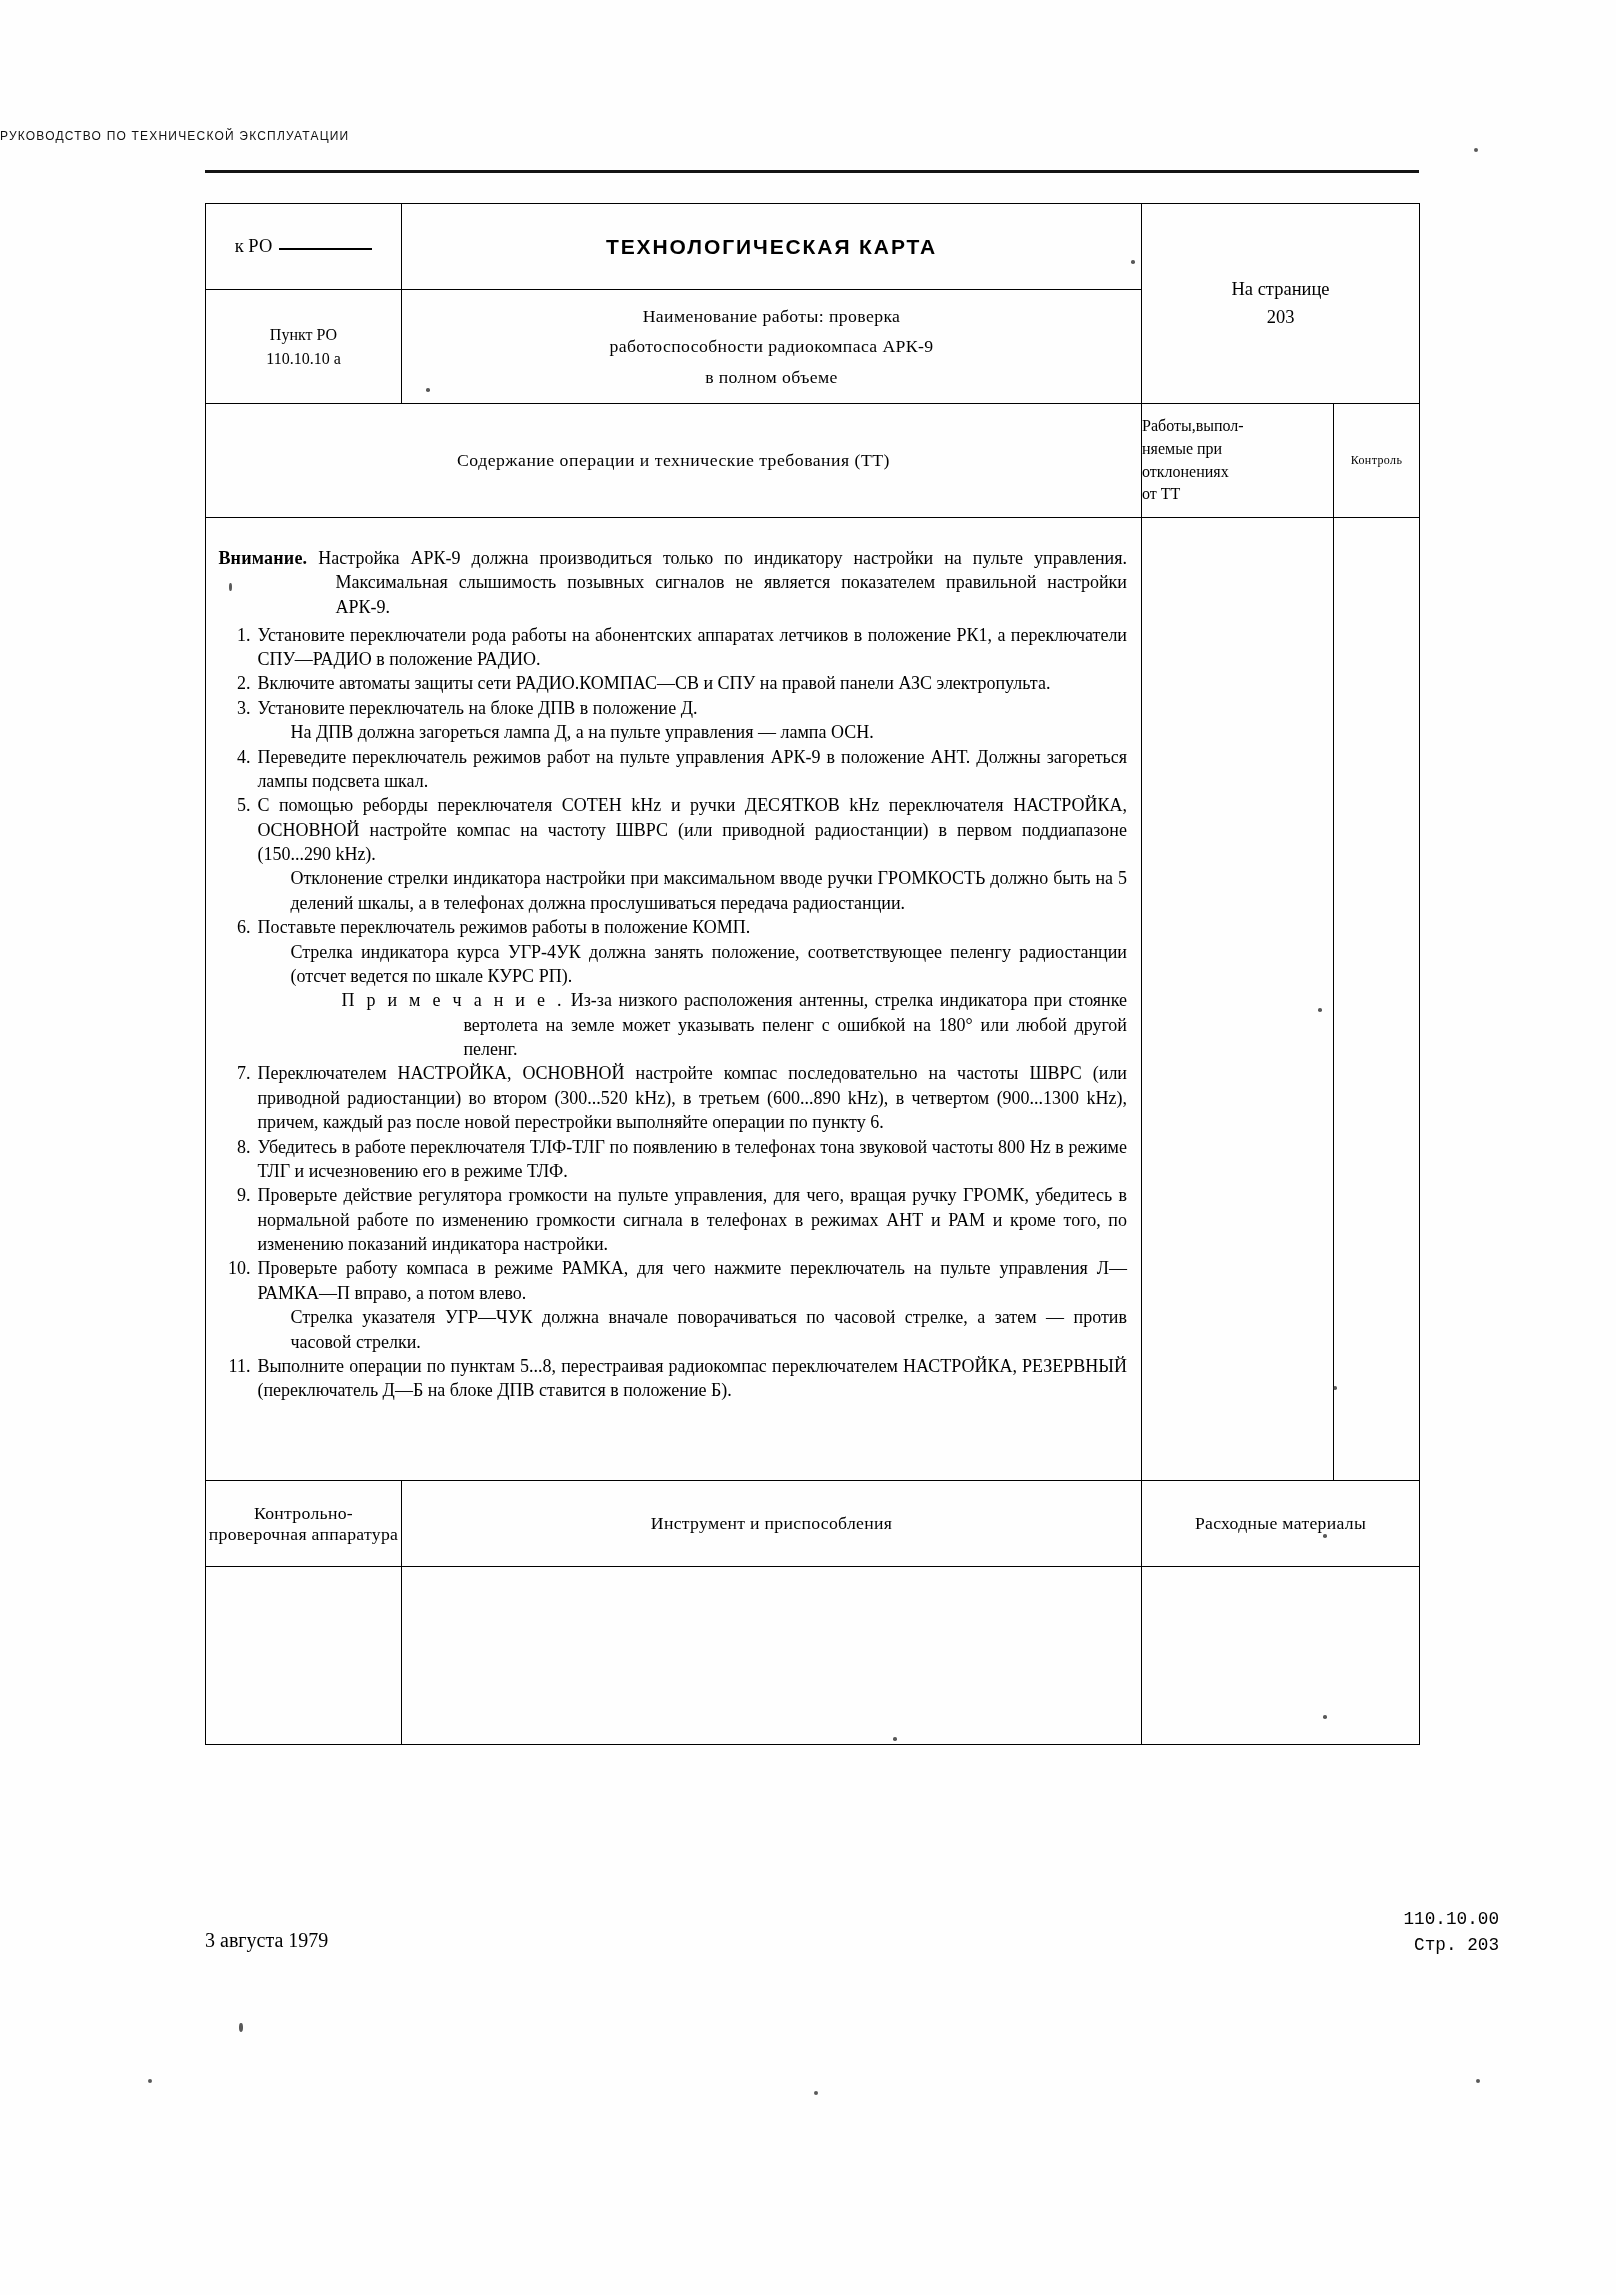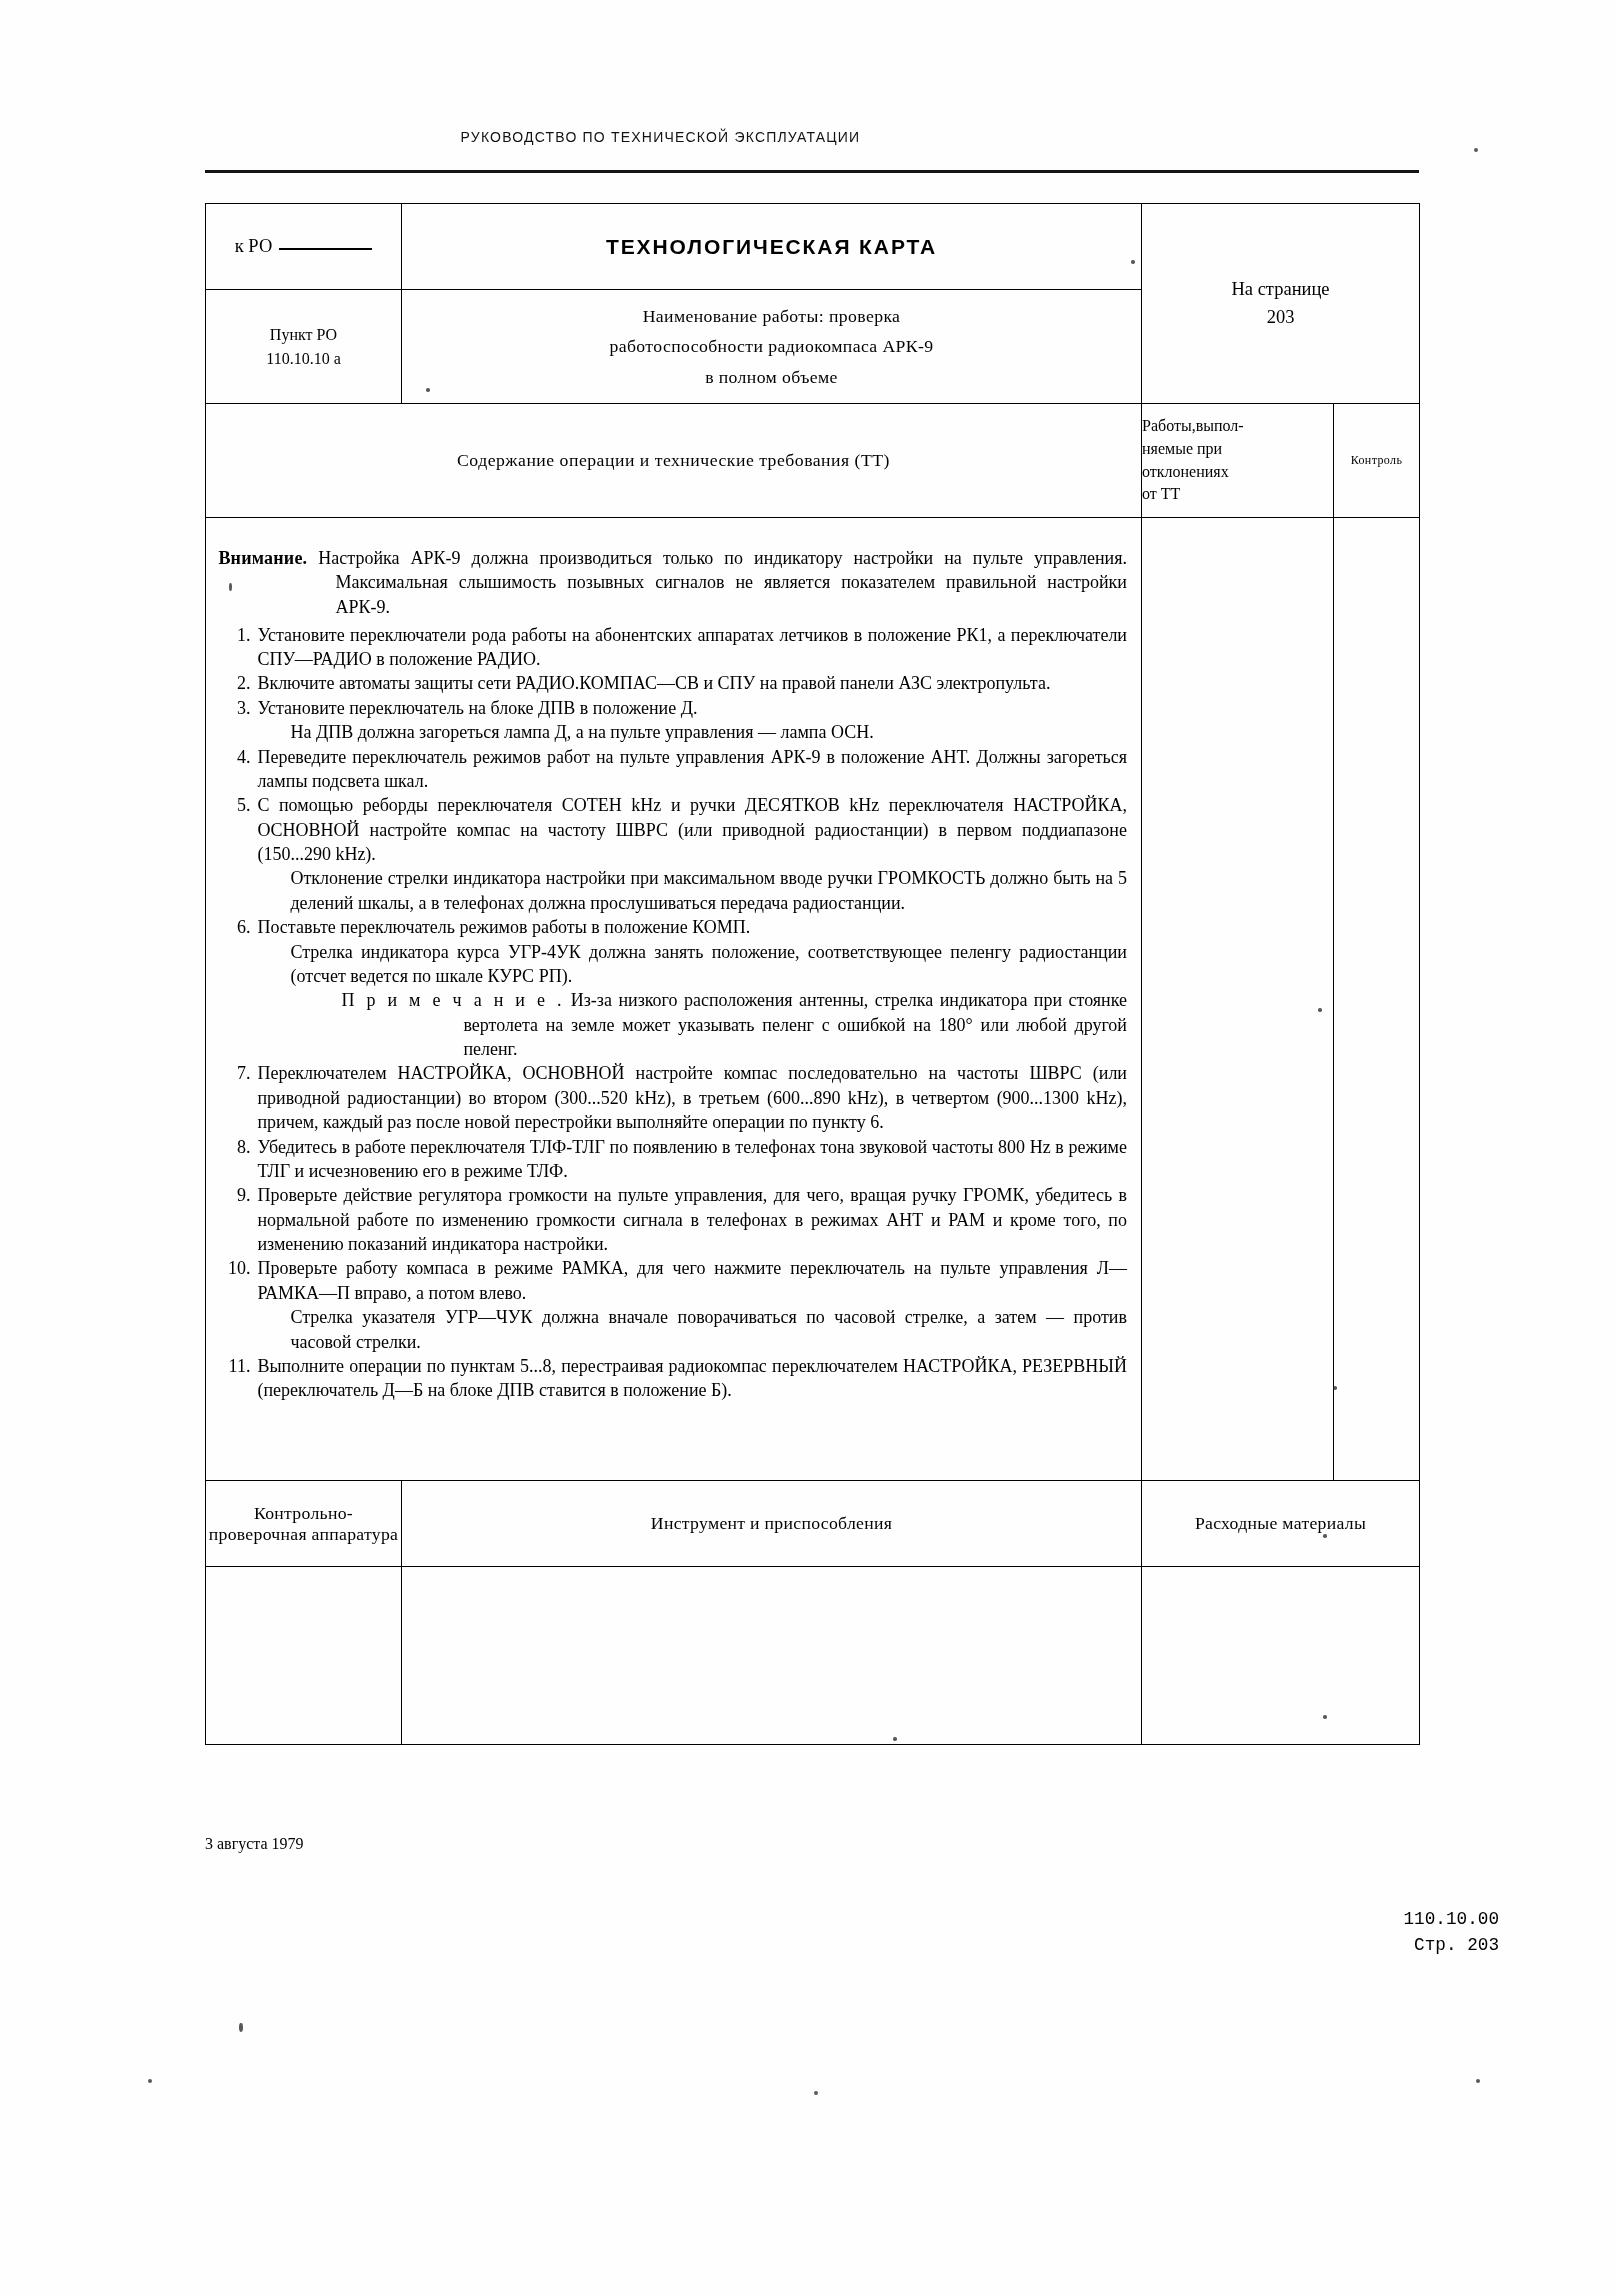--- a/index.html
+++ b/index.html
@@ -22,22 +22,21 @@
     inset: 0;
     background: #fefefe;
   }
 
   
   .running-head {
     position: absolute;
     top: 129px;
     left: 0;
     width: 1321px;
-    text-align: center;
-    font-size: 14px;
+    font-size: 12px;
     letter-spacing: 1.2px;
     font-family: "Liberation Sans", "DejaVu Sans", sans-serif;
     color: #111;
     filter: blur(0.2px);
   }
   .rule-top {
     position: absolute;
     top: 170px;
     left: 205px;
     width: 1214px;
@@ -178,23 +177,23 @@
   .foot-label {
     text-align: center;
     font-size: 17.7px;
     letter-spacing: 0.3px;
   }
   .blank-row td { height: 177px; }
 
   
   .date-line {
     position: absolute;
-    top: 1835px;
+    top: 1929px;
     left: 205px;
-    font-size: 16px;
+    font-size: 20px;
   }
   .docnum {
     position: absolute;
     top: 1907px;
     right: 118px;
     text-align: right;
     font-size: 17.7px;
     line-height: 1.45;
     font-family: Liberation Mono, monospace;
   }

